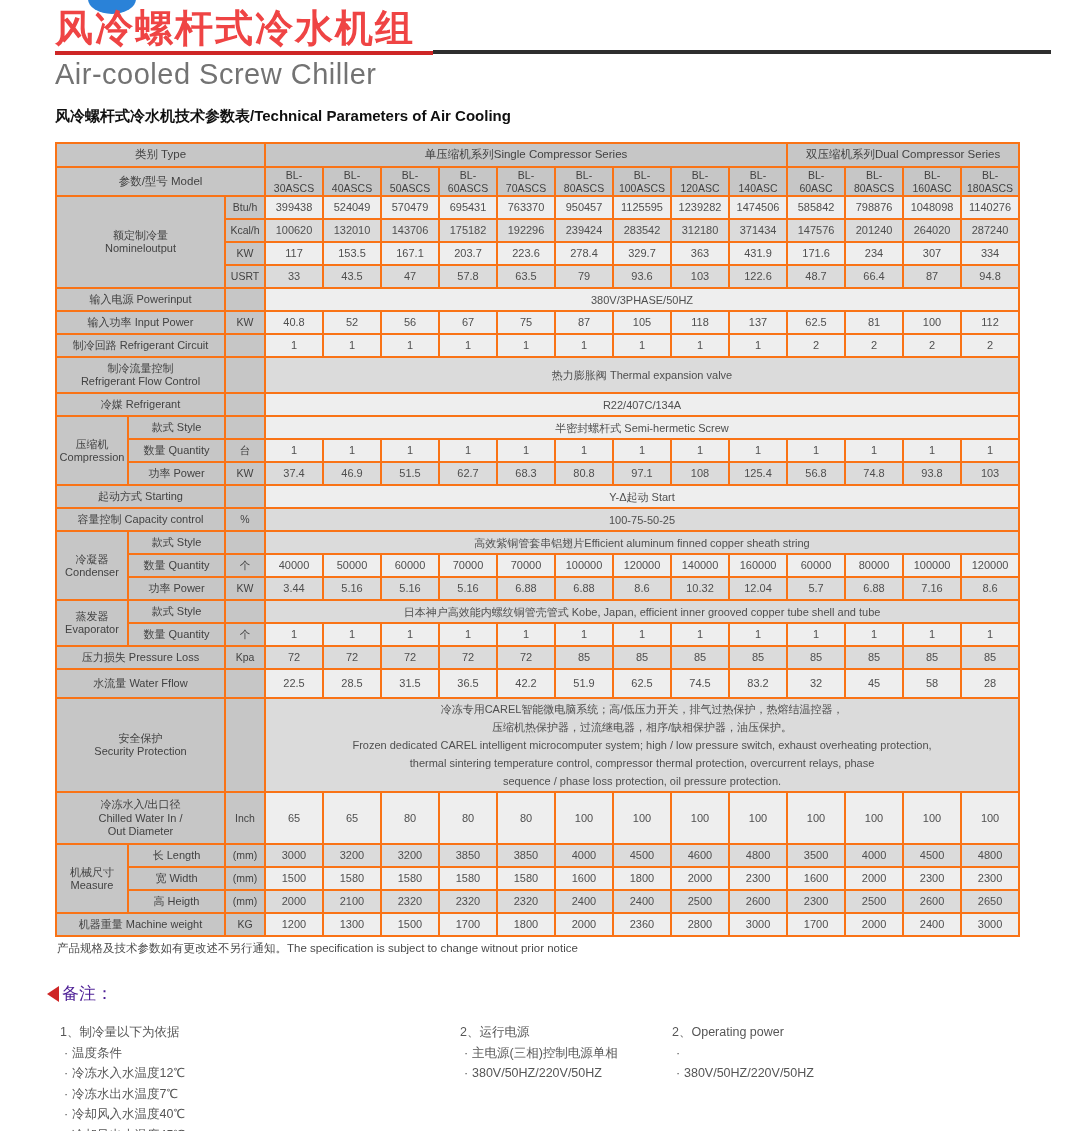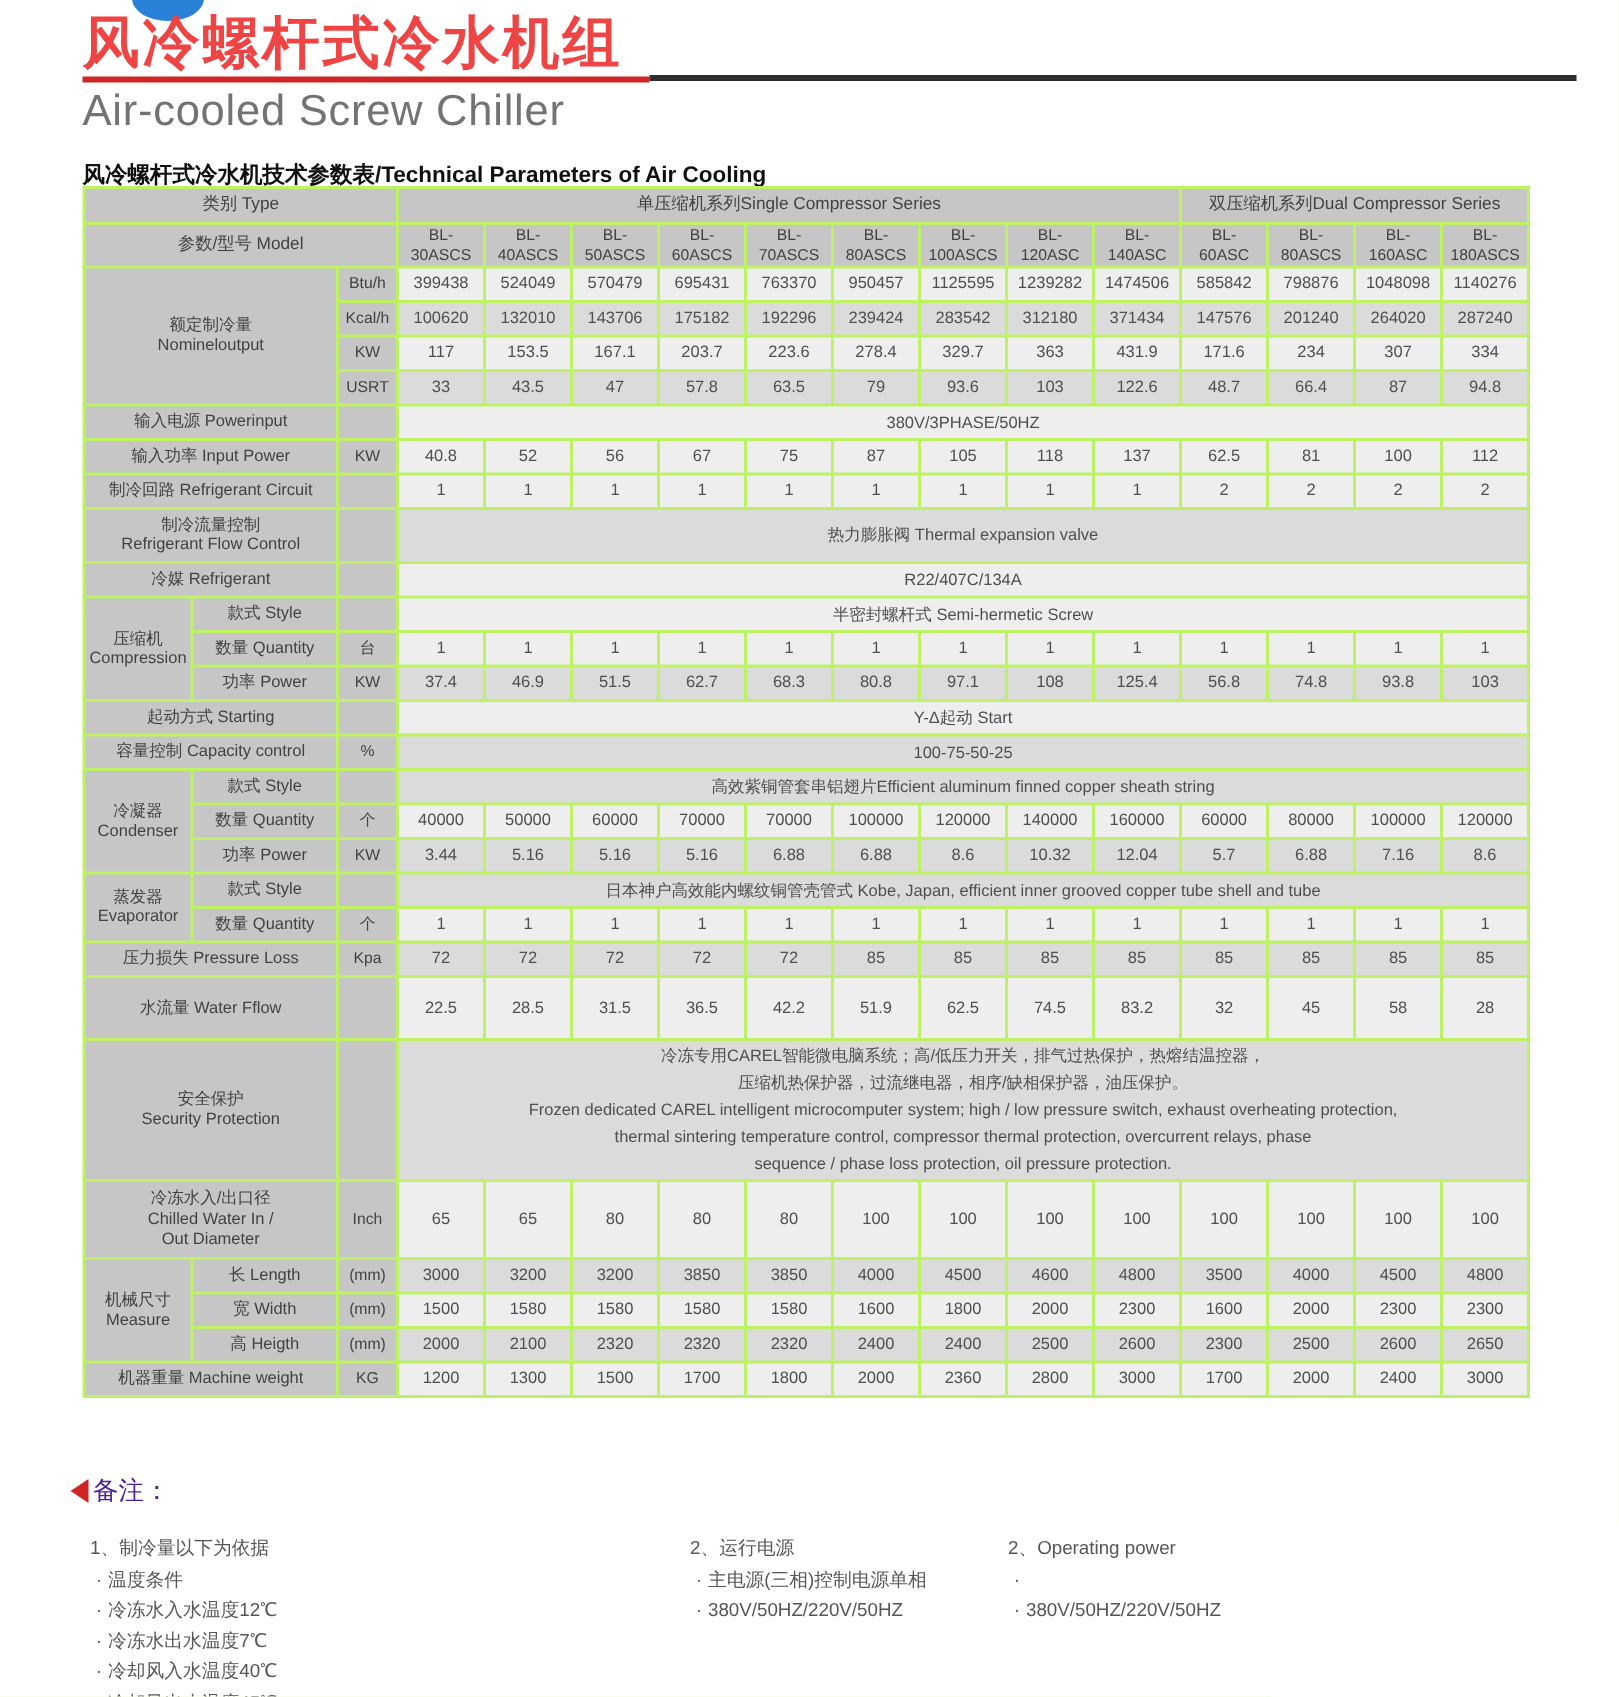--- a/index.html
+++ b/index.html
@@ -8,21 +8,21 @@
   .page { position:relative; width:1079px; height:1131px; background:#fff; overflow:hidden; }
 
   .blue-dot { position:absolute; left:88px; top:-16px; width:48px; height:30px; border-radius:50%; background:#2a82d8; }
 
   .title-zh { position:absolute; left:55px; top:3px; font-size:38px; font-weight:bold; color:#ef4444; letter-spacing:2px; white-space:nowrap; }
   .rule-red { position:absolute; left:55px; top:51px; width:378px; height:4px; background:#ce2626; }
   .rule-black { position:absolute; left:433px; top:50px; width:618px; height:4px; background:#2e2e2e; }
   .title-en { position:absolute; left:55px; top:58px; font-size:29px; color:#737373; letter-spacing:0.5px; }
   .section-title { position:absolute; left:55px; top:107px; font-size:15px; font-weight:bold; color:#101010; }
 
-  table.spec { position:absolute; left:55px; top:124px; width:965px; border-collapse:separate; border-spacing:2px; table-layout:fixed; font-size:11px; color:#4f4f4f; background:#bef264; }
+  table.spec { position:absolute; left:55px; top:142px; width:965px; border-collapse:separate; border-spacing:2px; table-layout:fixed; font-size:11px; color:#4f4f4f; background:#f97316; }
   table.spec td { text-align:center; vertical-align:middle; padding:1px 2px; height:21px; line-height:1.2; overflow:hidden; }
   td.lab { background:#c6c6c6; color:#424242; }
   td.light { background:#eeeeee; }
   td.dark { background:#dbdbdb; }
   td.head { font-size:11.5px; }
   td.model { font-size:10.5px; line-height:1.35; }
   td.unit { font-size:10.5px; padding:1px 0; }
   td.spanc div { line-height:18px; }
 
   .footer-note { position:absolute; left:57px; top:941px; font-size:11.5px; color:#4a4a4a; }
@@ -788,21 +788,21 @@
           <td class="dark">
             <div>85</div>
           </td>
           <td class="dark">
             <div>85</div>
           </td>
           <td class="dark">
             <div>85</div>
           </td>
         </tr>
-        <tr style="height: 40px;">
+        <tr style="height: 27px;">
           <td class="lab" colspan="2" rowspan="1">
             <div>水流量 Water Fflow</div>
           </td>
           <td class="lab unit">
             <div></div>
           </td>
           <td class="light">
             <div>22.5</div>
           </td>
           <td class="light">
@@ -1095,20 +1095,21 @@
           <td class="light">
             <div>2400</div>
           </td>
           <td class="light">
             <div>3000</div>
           </td>
         </tr>
       </tbody>
   </table>
 
+  <div class="footer-note">产品规格及技术参数如有更改述不另行通知。The specification is subject to change witnout prior notice</div>
 
   <div class="notes-heading">
     <span class="tri"></span>
     <span>备注：</span>
   </div>
   <div class="notes-row" id="notes-row">
       <div class="note-col">
         <div class="note-title">1、制冷量以下为依据</div>
         <div class="note-item">
           <span class="bullet">·</span>

